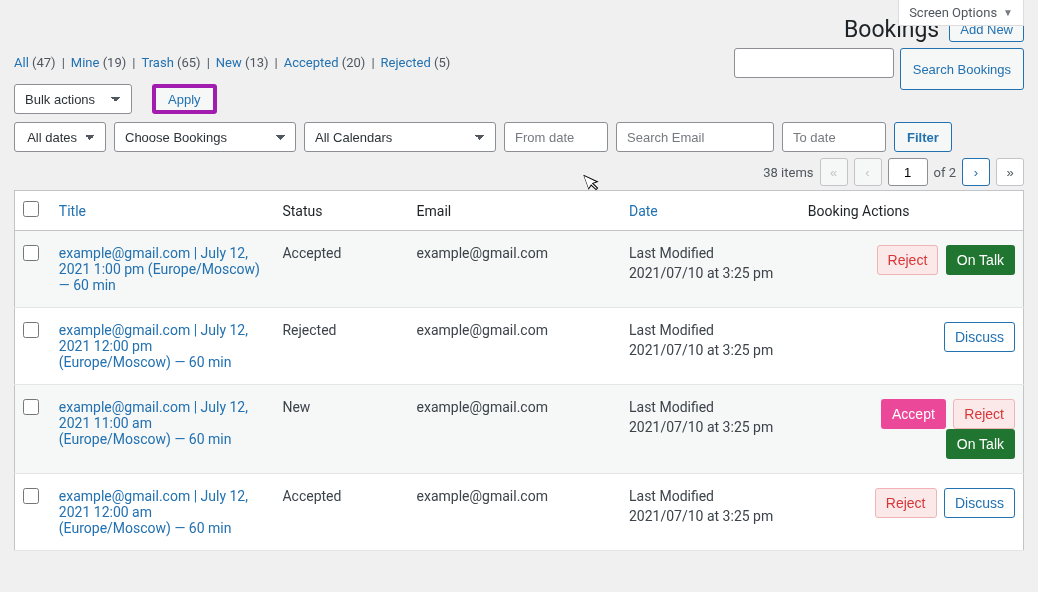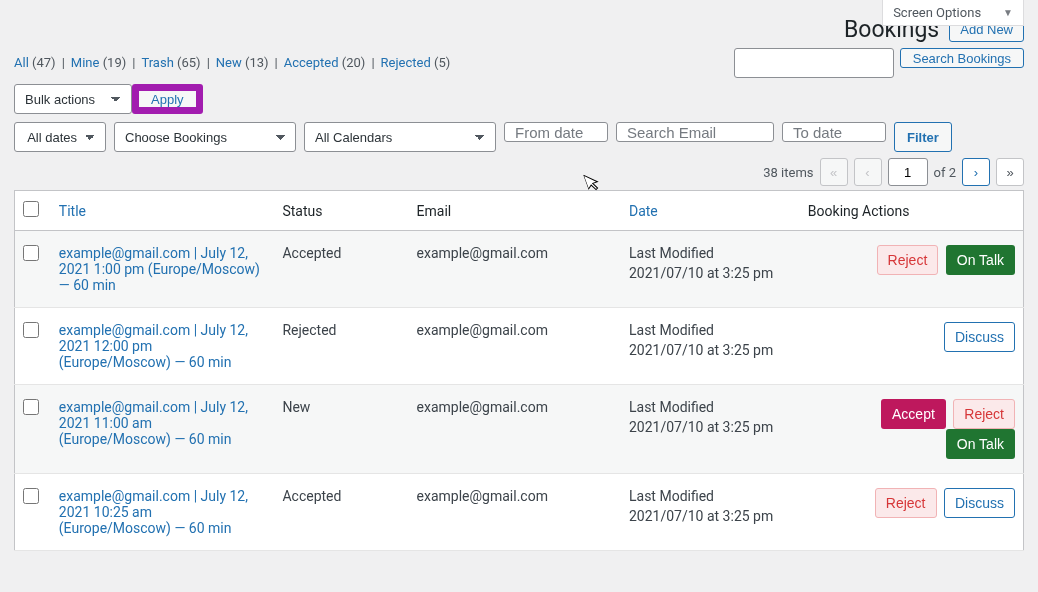--- a/index.html
+++ b/index.html
@@ -22,21 +22,21 @@
     right: 14px;
     background: #fff;
     border: 1px solid #dcdcde;
     border-top: none;
     padding: 5px 10px;
     font-size: 13px;
     color: #50575e;
     cursor: pointer;
     display: flex;
     align-items: center;
-    gap: 22px;
+    gap: 6px;
   }
   .screen-options-caret {
     font-size: 10px;
     color: #787c82;
   }
 
   .wrap { padding: 10px 14px; }
 
   
   .heading-row {
@@ -89,72 +89,72 @@
     border-radius: 3px;
     padding: 0 8px;
     font-size: 13px;
     background: #fff;
   }
   .search-btn {
     border: 1px solid #2271b1;
     color: #2271b1;
     background: #f6f7f7;
     padding: 0 12px;
-    height: 20px;
+    height: 42px;
     border-radius: 3px;
     font-size: 13px;
     cursor: pointer;
   }
 
   
   .bulk-row {
     display: flex;
-    gap: 0;
+    gap: 20px;
     margin-bottom: 8px;
   }
   select.wp-select {
     height: 30px;
     border: 1px solid #8c8f94;
     border-radius: 3px;
     background: #fff;
     padding: 0 28px 0 10px;
     font-size: 13px;
     color: #2c3338;
     appearance: none;
     background-image: linear-gradient(45deg, transparent 50%, #50575e 50%), linear-gradient(135deg, #50575e 50%, transparent 50%);
     background-position: calc(100% - 15px) 12px, calc(100% - 10px) 12px;
     background-size: 5px 5px, 5px 5px;
     background-repeat: no-repeat;
   }
   .apply-btn {
-    border: 7px solid #a21caf;
+    border: 4px solid #a21caf;
     color: #2271b1;
     background: #f6f7f7;
     padding: 0 12px;
     height: 30px;
     border-radius: 3px;
     font-size: 13px;
     cursor: pointer;
   }
 
   
   .filters-row {
     display: flex;
     gap: 8px;
     margin-bottom: 6px;
   }
   .filters-row select.cal { width: 192px; }
   .filters-row select.dates { width: 92px; text-align: right; }
   .filters-row select.bk { width: 182px; }
   input.filter-input {
-    height: 20px;
+    height: 30px;
     border: 1px solid #8c8f94;
     border-radius: 3px;
     padding: 0 10px;
-    font-size: 15px;
+    font-size: 13px;
     color: #2c3338;
     background: #fff;
   }
   input.filter-input::placeholder { color: #757a80; }
   .from-date { width: 104px; }
   .to-date { width: 104px; }
   .search-email { width: 158px; }
   .filter-btn {
     border: 1px solid #2271b1;
     color: #2271b1;
@@ -243,21 +243,21 @@
     align-items: center;
     justify-content: center;
     height: 30px;
     padding: 0 10px;
     border-radius: 3px;
     font-size: 14px;
     cursor: pointer;
     border: 1px solid transparent;
     margin-left: 4px;
   }
-  .btn-accept { background: #be185d; color: #fff; }
+  .btn-accept { background: #ec4899; color: #fff; }
   .btn-reject { background: #fbe9ea; color: #d63638; border: 1px solid #f1b3b5; }
   .btn-ontalk { background: #207531; color: #fff; }
   .btn-discuss { background: #fff; color: #2271b1; border: 1px solid #2271b1; }
 
   input[type=checkbox] {
     width: 16px;
     height: 16px;
     border: 1px solid #8c8f94;
     border-radius: 3px;
   }
@@ -386,21 +386,21 @@
           <span class="date-sub">2021/07/10 at 3:25 pm</span>
         </td>
         <td class="col-actions">
           <button class="action-btn btn-accept">Accept</button>
           <button class="action-btn btn-reject">Reject</button>
           <button class="action-btn btn-ontalk">On Talk</button>
         </td>
       </tr>
       <tr>
         <td class="col-cb"><input type="checkbox" style=""></td>
-        <td class="col-title"><a href="#" class="row-title">example@gmail.com | July 12, 2021 10:25 am (Europe/Moscow) — 60 min</a></td>
+        <td class="col-title"><a href="#" class="row-title">example@gmail.com | July 12, 2021 12:00 am (Europe/Moscow) — 60 min</a></td>
         <td class="col-status">Accepted</td>
         <td class="col-email">example@gmail.com</td>
         <td class="col-date">
           <span>Last Modified</span>
           <span class="date-sub">2021/07/10 at 3:25 pm</span>
         </td>
         <td class="col-actions">
           <button class="action-btn btn-reject">Reject</button>
           <button class="action-btn btn-discuss">Discuss</button>
         </td>

